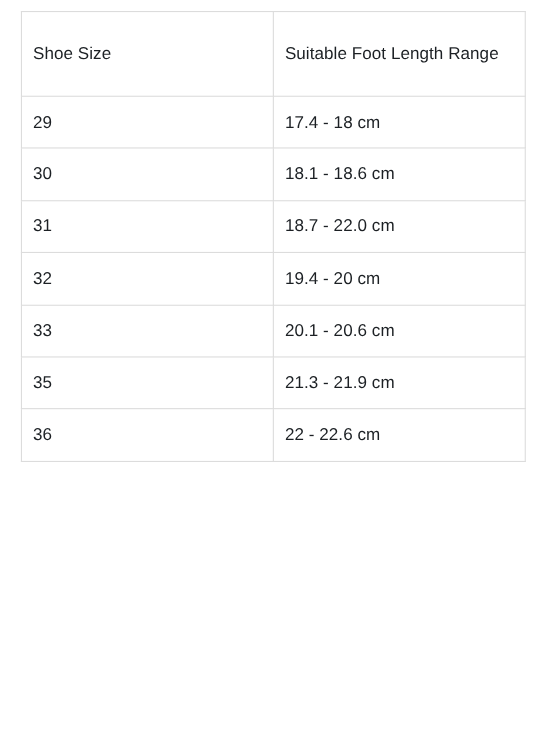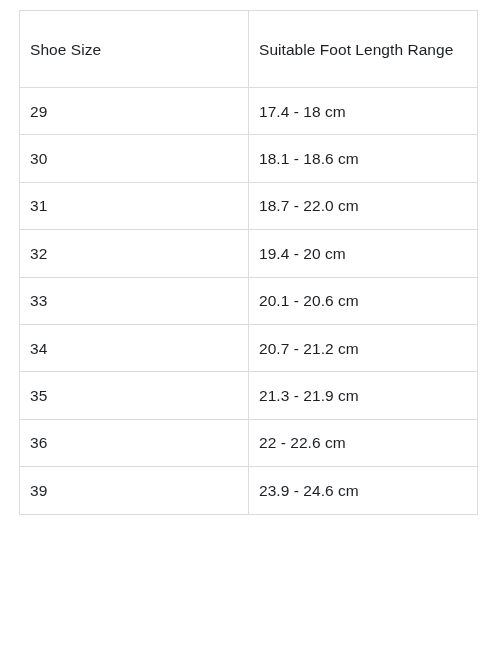--- a/index.html
+++ b/index.html
@@ -123,46 +123,30 @@
         <tr>
           <td>
               <span class="cell-text">33</span>
             </td>
           <td>
               <span class="cell-text">20.1 - 20.6 cm</span>
             </td>
         </tr>
         <tr>
           <td>
-              <span class="cell-text">34</span>
-            </td>
-          <td>
-              <span class="cell-text">20.7 - 21.2 cm</span>
-            </td>
-        </tr>
-        <tr>
-          <td>
               <span class="cell-text">35</span>
             </td>
           <td>
               <span class="cell-text">21.3 - 21.9 cm</span>
             </td>
         </tr>
         <tr>
           <td>
               <span class="cell-text">36</span>
             </td>
           <td>
               <span class="cell-text">22 - 22.6 cm</span>
             </td>
         </tr>
-        <tr>
-          <td>
-              <span class="cell-text">39</span>
-            </td>
-          <td>
-              <span class="cell-text">23.9 - 24.6 cm</span>
-            </td>
-        </tr>
       </tbody>
     </table>
   </div>
 </div>
 
 </body></html>

